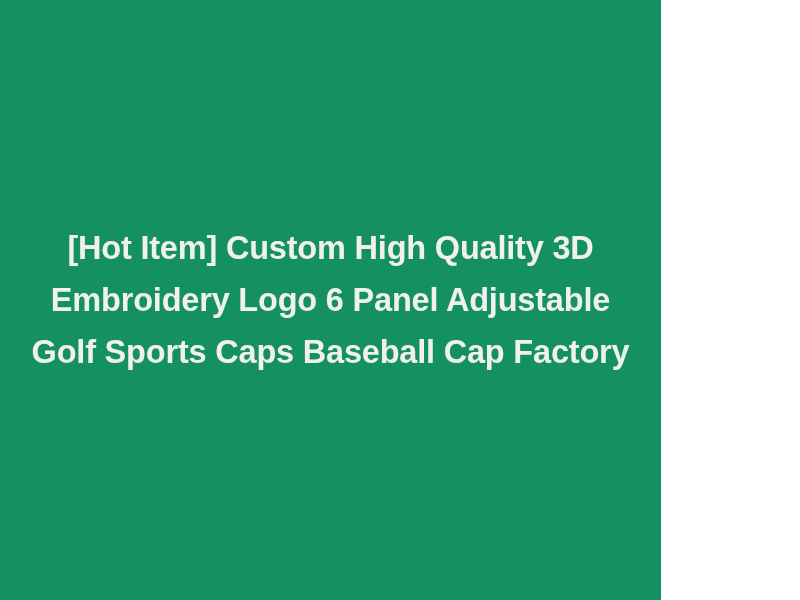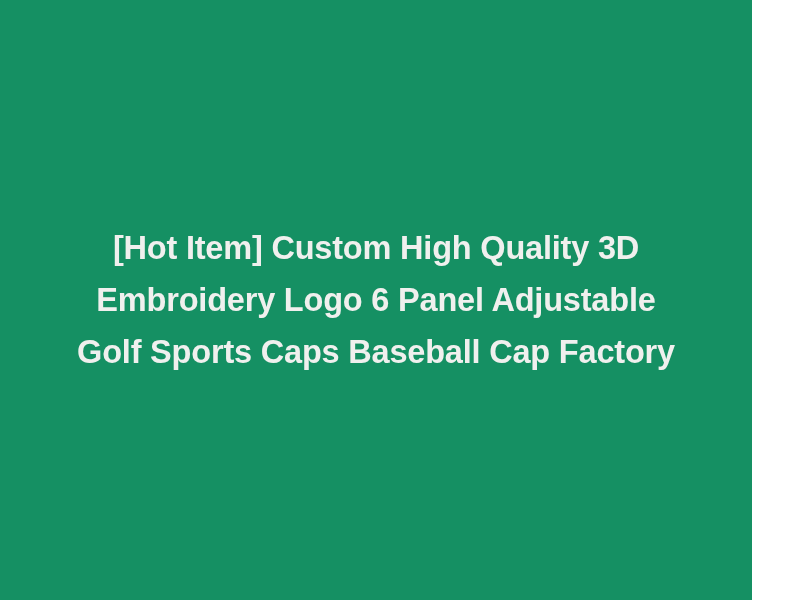--- a/index.html
+++ b/index.html
@@ -11,21 +11,21 @@
   body {
     width: 800px;
     height: 600px;
     overflow: hidden;
     font-family: "Liberation Sans", sans-serif;
   }
 
   
   .placeholder-card {
     position: relative;
-    width: 752px;
+    width: 661px;
     height: 600px;
     box-sizing: border-box;
     display: flex;
     align-items: center;
     justify-content: center;
     background: #159063;
   }
 
   
   .title-block {

